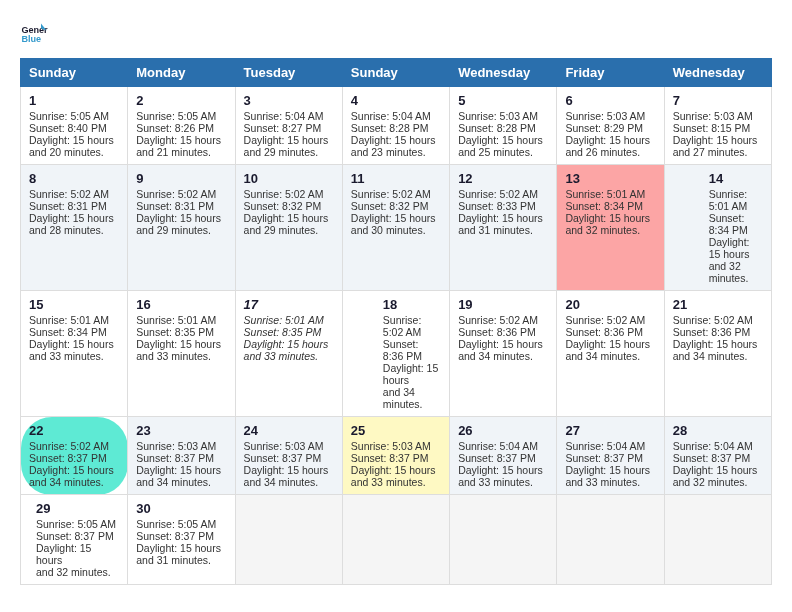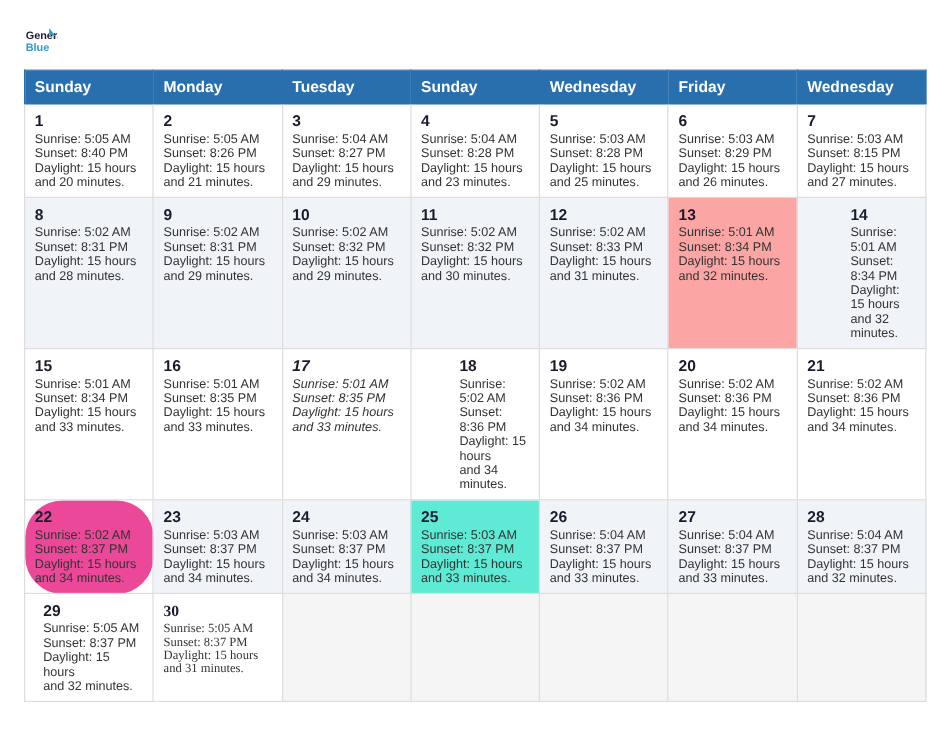--- a/index.html
+++ b/index.html
@@ -255,42 +255,42 @@
         </td>
         <td style="background: rgb(255, 255, 255);">
           <span class="day-number">21</span>
           <div>Sunrise: 5:02 AM</div>
           <div>Sunset: 8:36 PM</div>
           <div>Daylight: 15 hours</div>
           <div>and 34 minutes.</div>
         </td>
       </tr>
       <tr>
-        <td style="background: #ec4899; border-radius: 31px;">
+        <td style="background: #5eead4; border-radius: 31px;">
           <span class="day-number">22</span>
           <div>Sunrise: 5:02 AM</div>
           <div>Sunset: 8:37 PM</div>
           <div>Daylight: 15 hours</div>
           <div>and 34 minutes.</div>
         </td>
         <td style="background: rgb(240, 244, 248);">
           <span class="day-number">23</span>
           <div>Sunrise: 5:03 AM</div>
           <div>Sunset: 8:37 PM</div>
           <div>Daylight: 15 hours</div>
           <div>and 34 minutes.</div>
         </td>
         <td style="background: rgb(240, 244, 248); margin-left: 43px;">
           <span class="day-number">24</span>
           <div>Sunrise: 5:03 AM</div>
           <div>Sunset: 8:37 PM</div>
           <div>Daylight: 15 hours</div>
           <div>and 34 minutes.</div>
         </td>
-        <td style="background: #5eead4; margin-top: 40px;">
+        <td style="background: #fef9c3; margin-top: 40px;">
           <span class="day-number">25</span>
           <div>Sunrise: 5:03 AM</div>
           <div>Sunset: 8:37 PM</div>
           <div>Daylight: 15 hours</div>
           <div>and 33 minutes.</div>
         </td>
         <td style="background: rgb(240, 244, 248);">
           <span class="day-number">26</span>
           <div>Sunrise: 5:04 AM</div>
           <div>Sunset: 8:37 PM</div>
@@ -313,21 +313,21 @@
         </td>
       </tr>
       <tr>
         <td style="background: rgb(255, 255, 255); padding-left: 15px;">
           <span class="day-number">29</span>
           <div>Sunrise: 5:05 AM</div>
           <div>Sunset: 8:37 PM</div>
           <div>Daylight: 15 hours</div>
           <div>and 32 minutes.</div>
         </td>
-        <td style="background: rgb(255, 255, 255); font-family: Liberation Serif, serif;">
+        <td style="background: rgb(255, 255, 255);">
           <span class="day-number">30</span>
           <div>Sunrise: 5:05 AM</div>
           <div>Sunset: 8:37 PM</div>
           <div>Daylight: 15 hours</div>
           <div>and 31 minutes.</div>
         </td>
         <td class="empty" style="background: rgb(245, 245, 245);"></td>
         <td class="empty" style="background: rgb(245, 245, 245);"></td>
         <td class="empty" style="background: rgb(245, 245, 245);"></td>
         <td class="empty" style="background: rgb(245, 245, 245);"></td>

